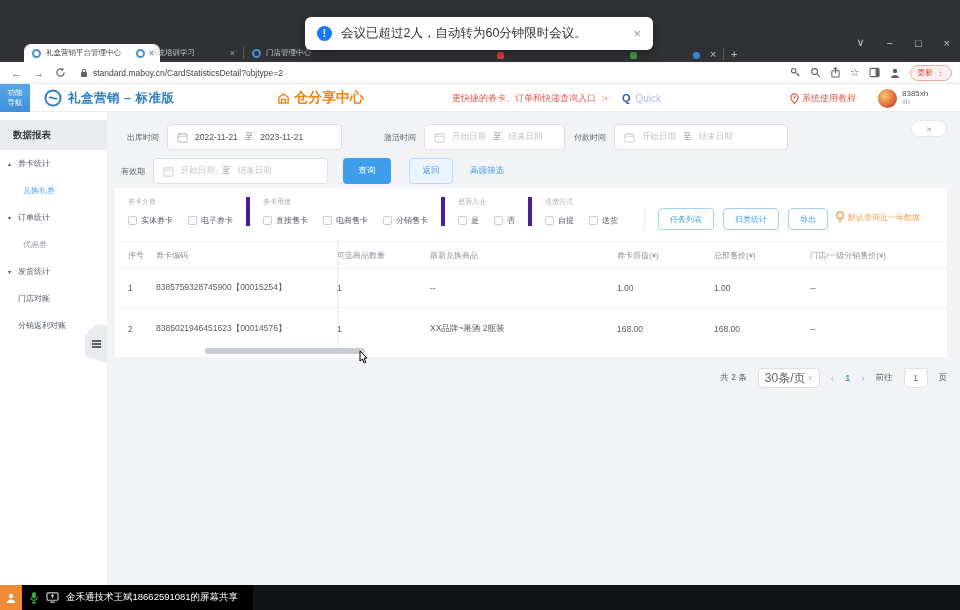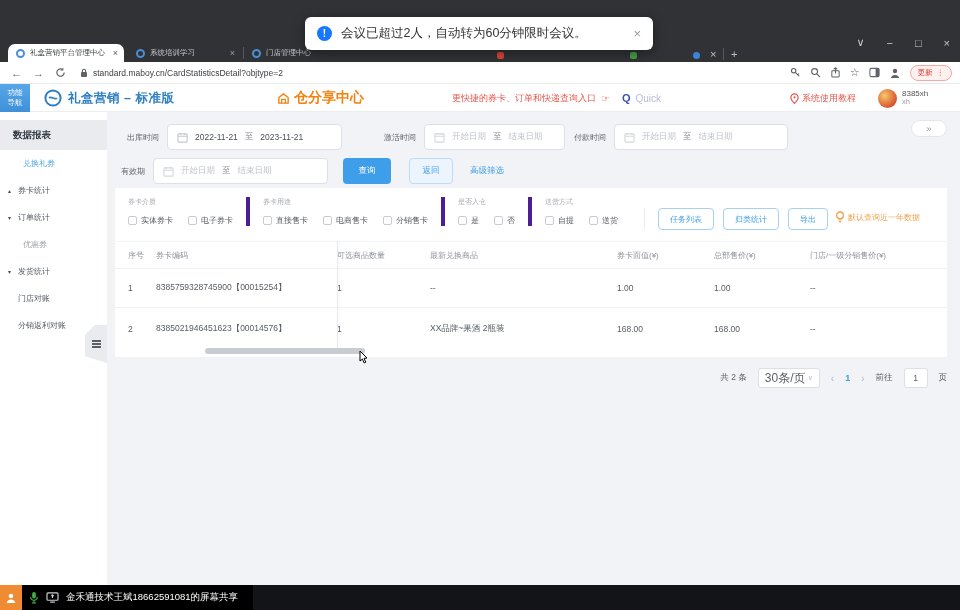--- a/index.html
+++ b/index.html
@@ -8,21 +8,21 @@
   svg { display:block; }
 
   
   .chrome-top { position:absolute; top:0; left:0; width:960px; height:62px; background:#303236; }
   .win-controls { position:absolute; top:36px; right:10px; display:flex; gap:22px; color:#c7c9cc; font-size:11px; align-items:center; }
   .win-controls span { cursor:default; }
   .tabstrip { position:absolute; top:44px; left:0; right:0; height:18px; }
   .tab { position:absolute; top:0; height:18px; display:flex; align-items:center; padding:0 6px 0 8px; gap:5px; }
   .tab .tlabel { flex:1; font-size:7.5px; white-space:nowrap; overflow:hidden; }
   .tab .tclose { font-size:9px; }
-  .tab-active { left:8px; width:116px; background:#fff; border-radius:7px 7px 0 0; }
+  .tab-active { left:24px; width:136px; background:#fff; border-radius:7px 7px 0 0; }
   .tab-active .tlabel { color:#3c4043; }
   .tab-active .tclose { color:#5f6368; }
   .tab-inactive .tlabel { color:#c3c6ca; }
   .tab-inactive .tclose { color:#9aa0a6; }
   .tab2 { left:128px; width:113px; }
   .tab3 { left:244px; width:108px; }
   .tabsep { position:absolute; top:3px; width:1px; height:12px; background:#55585d; }
   .favicon { width:9px; height:9px; border-radius:50%; border:2px solid #4a8fd6; flex:0 0 auto; }
   .mini-dot { position:absolute; top:52px; width:7px; height:7px; border-radius:2px; }
   .tab-extra { position:absolute; top:48px; color:#bfc2c6; font-size:11px; }
@@ -260,26 +260,26 @@
     <div class="avatar"></div>
     <div class="user-names">
       <span class="user-name">8385xh</span>
       <span class="user-sub">xh</span>
     </div>
   </div>
 </div>
 
 <div class="sidebar">
   <div class="side-title">数据报表</div>
-  <div class="side-item child active">
-    <span class="side-label">兑换礼券</span>
-  </div>
   <div class="side-item">
     <span class="side-arrow">▴</span>
     <span class="side-label">券卡统计</span>
+  </div>
+  <div class="side-item child active">
+    <span class="side-label">兑换礼券</span>
   </div>
   <div class="side-item">
     <span class="side-arrow">▾</span>
     <span class="side-label">订单统计</span>
   </div>
   <div class="side-item child dim">
     <span class="side-label">优惠券</span>
   </div>
   <div class="side-item">
     <span class="side-arrow">▾</span>

